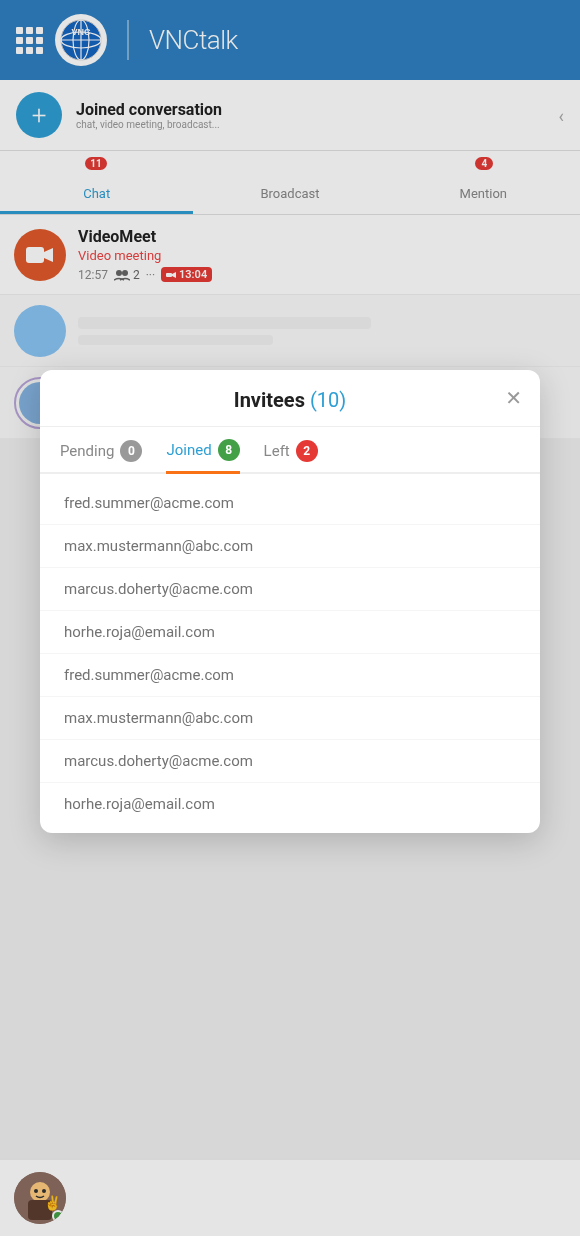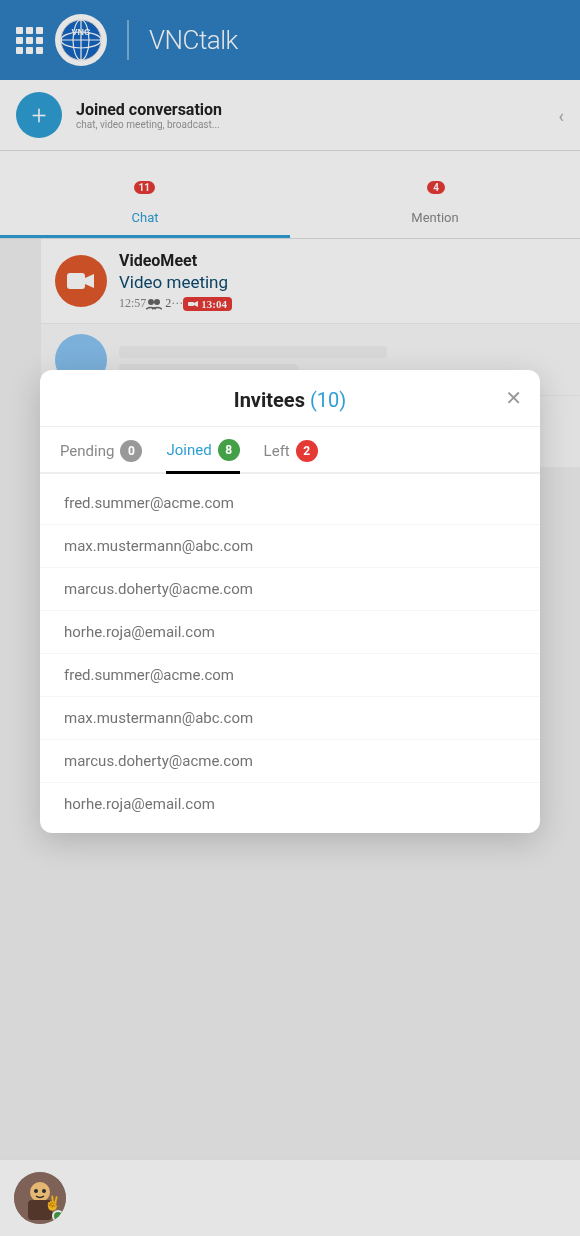--- a/index.html
+++ b/index.html
@@ -100,21 +100,20 @@
       position: relative;
     }
     .tab {
       flex: 1;
       display: flex;
       flex-direction: column;
       align-items: center;
       padding: 12px 8px 10px;
       cursor: pointer;
       position: relative;
-      margin-top: 24px;
     }
     .tab.active {
       color: #2e9fd4;
       border-bottom: 3px solid #2e9fd4;
     }
     .tab.inactive { color: #888; }
     .tab-icon-wrapper {
       position: relative;
       margin-bottom: 4px;
     }
@@ -128,21 +127,21 @@
       color: white;
       font-size: 10px;
       font-weight: 700;
       border-radius: 10px;
       padding: 1px 5px;
       min-width: 18px;
       text-align: center;
     }
 
     
-    .chat-list { background: #f5f5f5; margin-left: 41px; }
+    .chat-list { background: #f5f5f5; }
     .chat-item {
       background: white;
       display: flex;
       align-items: center;
       padding: 12px 14px;
       border-bottom: 1px solid #efefef;
       gap: 12px;
       position: relative;
     }
     .avatar {
@@ -151,24 +150,24 @@
       flex-shrink: 0;
       display: flex; align-items: center; justify-content: center;
       font-size: 22px;
       color: white;
       font-weight: 700;
       overflow: hidden;
     }
     .avatar.orange { background: #e05a2b; }
     .chat-info { flex: 1; }
     .chat-name { font-weight: 700; font-size: 16px; color: #222; }
-    .chat-sub { color: #0c4a6e; font-size: 17px; margin-top: 2px; }
+    .chat-sub { color: #ef4444; font-size: 13px; margin-top: 2px; }
     .chat-meta {
-      display: flex; align-items: center; 
-      font-size: 12px; color: #888; margin-top: 4px; font-family: Liberation Serif, serif;
+      display: flex; align-items: center; gap: 6px;
+      font-size: 12px; color: #888; margin-top: 4px;
     }
     .chat-meta .participants {
       display: flex; align-items: center; gap: 3px; color: #666;
     }
     .chat-meta .recording {
       display: flex; align-items: center; gap: 3px;
       background: #e53935; color: white;
       border-radius: 4px; padding: 1px 5px; font-size: 11px;
       font-weight: 600;
     }
@@ -229,21 +228,21 @@
     .modal-tab {
       display: flex; align-items: center; gap: 6px;
       padding-bottom: 10px;
       cursor: pointer;
       font-size: 15px;
       color: #888;
       position: relative;
     }
     .modal-tab.active {
       color: #2e9fd4;
-      border-bottom: 3px solid #000000;
+      border-bottom: 3px solid #f97316;
       margin-bottom: -2px;
     }
     .modal-tab-badge {
       border-radius: 50%;
       width: 22px; height: 22px;
       display: flex; align-items: center; justify-content: center;
       font-size: 12px; font-weight: 700;
       color: white;
     }
     .badge-gray { background: #999; }
@@ -365,20 +364,31 @@
         <rect x="2" y="4" width="22" height="16" rx="3" fill="#2e9fd4"></rect>
         <path d="M6 20 L2 25 L10 20" fill="#2e9fd4"></path>
         <rect x="6" y="8" width="10" height="2" rx="1" fill="white"></rect>
         <rect x="6" y="12" width="7" height="2" rx="1" fill="white"></rect>
       </svg>
       <span class="badge">11</span>
     </div>
     <span class="tab-label">Chat</span>
   </div>
 
+  <div class="tab inactive">
+    <div class="tab-icon-wrapper">
+      <svg class="broadcast-icon" viewBox="0 0 28 28" fill="none">
+        <path d="M8 10 L4 13 L4 15 L8 18 L8 10Z" fill="#888"></path>
+        <rect x="8" y="11" width="6" height="6" rx="1" fill="#888"></rect>
+        <path d="M16 9 Q21 14 16 19" stroke="#888" stroke-width="2" fill="none" stroke-linecap="round"></path>
+        <path d="M18 6 Q25 14 18 22" stroke="#aaa" stroke-width="1.5" fill="none" stroke-linecap="round"></path>
+      </svg>
+    </div>
+    <span class="tab-label">Broadcast</span>
+  </div>
 
   <div class="tab inactive">
     <div class="tab-icon-wrapper">
       <svg class="mention-icon" viewBox="0 0 28 28" fill="none">
         <circle cx="14" cy="14" r="10" stroke="#888" stroke-width="2" fill="none"></circle>
         <circle cx="14" cy="14" r="4" fill="#888"></circle>
         <line x1="24" y1="14" x2="24" y2="18" stroke="#888" stroke-width="2" stroke-linecap="round"></line>
       </svg>
       <span class="badge">4</span>
     </div>

